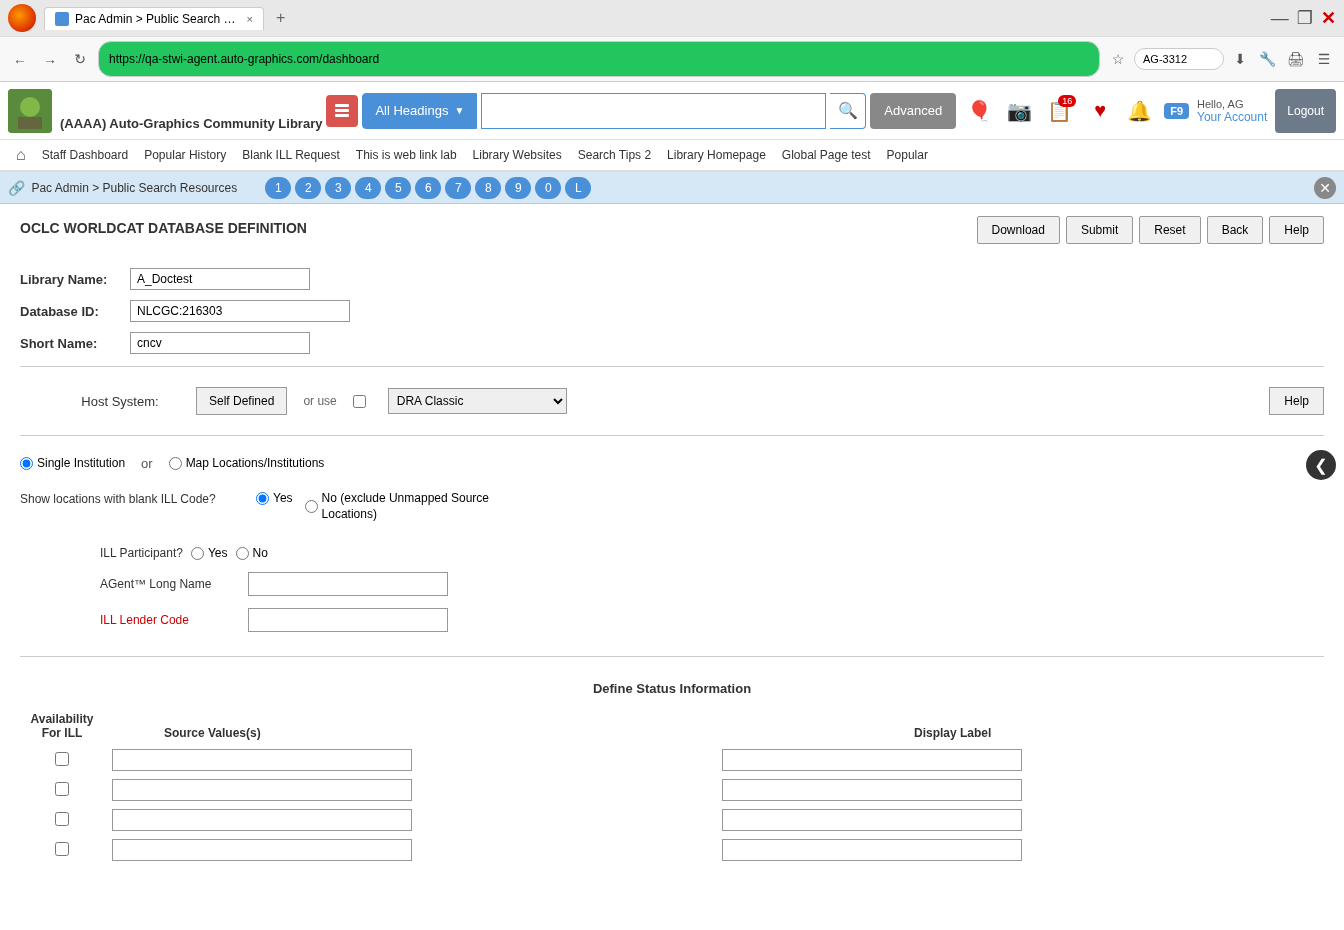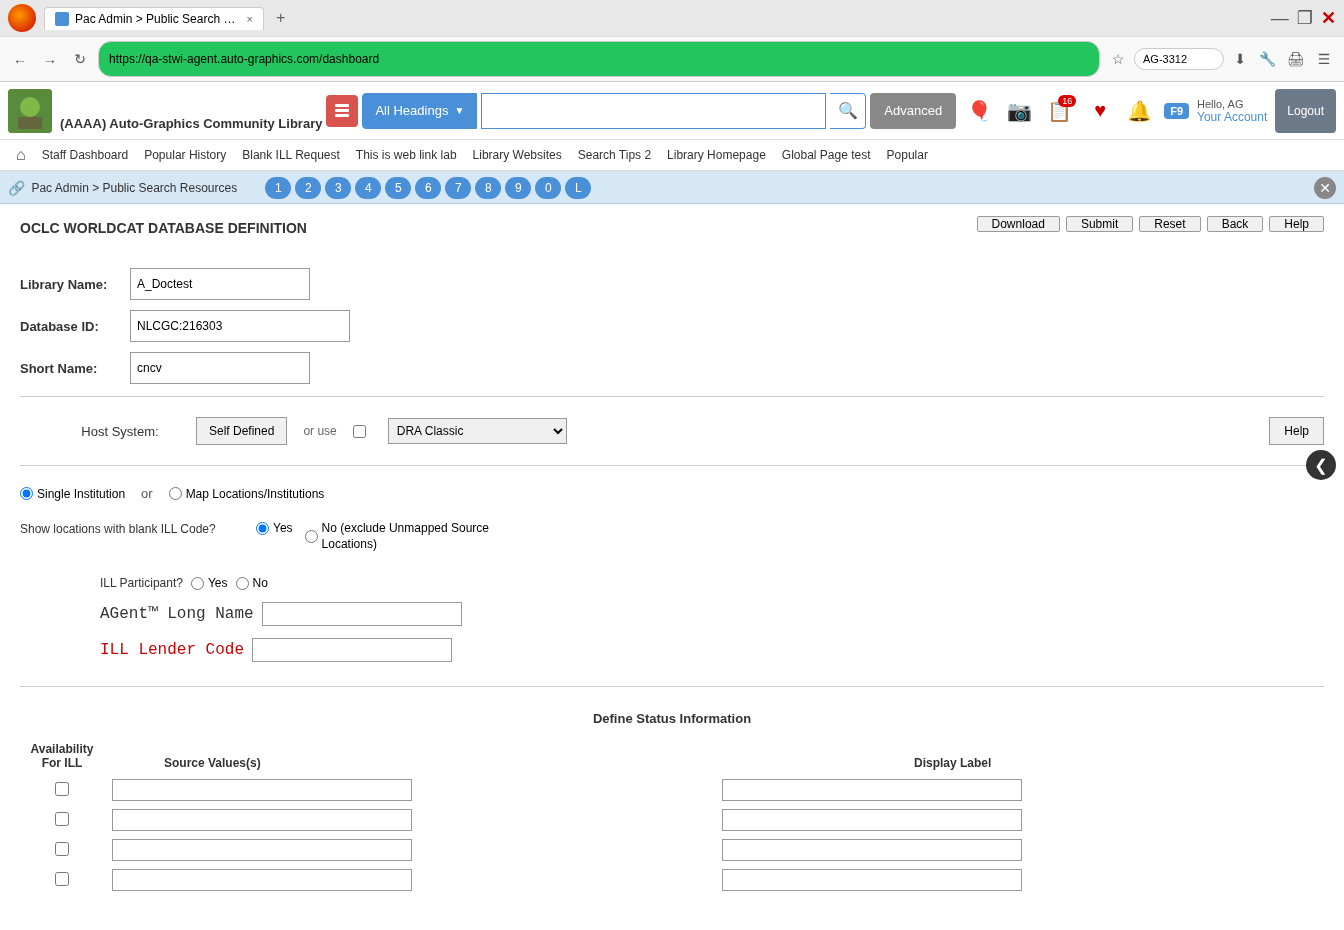--- a/index.html
+++ b/index.html
@@ -50,43 +50,43 @@
     .breadcrumb-text { font-size: 12px; color: #333; margin-right: 28px; }
     .pagination { display: flex; align-items: center; gap: 4px; flex: 1; }
     .page-btn { width: 26px; height: 22px; border-radius: 12px; background: #4a90d9; color: #fff; border: none; cursor: pointer; font-size: 12px; display: flex; align-items: center; justify-content: center; }
     .page-btn.letter { background: #4a90d9; }
     .close-btn { width: 22px; height: 22px; background: #888; color: #fff; border: none; border-radius: 11px; cursor: pointer; font-size: 14px; display: flex; align-items: center; justify-content: center; margin-left: auto; }
 
     
     .main-content { padding: 12px 20px; background: #fff; }
     .section-title { font-size: 14px; font-weight: bold; color: #333; margin-bottom: 16px; }
     .action-buttons { float: right; display: flex; gap: 6px; }
-    .action-btn { height: 16px; padding: 0 14px; border: 1px solid #999; background: #f0f0f0; cursor: pointer; font-size: 12px; border-radius: 2px; }
+    .action-btn { height: 28px; padding: 0 14px; border: 1px solid #999; background: #f0f0f0; cursor: pointer; font-size: 12px; border-radius: 2px; }
 
     .field-group { margin-bottom: 10px; display: flex; align-items: center; }
     .field-label { font-weight: bold; color: #333; font-size: 13px; min-width: 110px; }
-    .field-input { height: 32px; border: 1px solid #999; padding: 0 6px; font-size: 12px; width: 180px; }
+    .field-input { height: 22px; border: 1px solid #999; padding: 0 6px; font-size: 12px; width: 180px; }
     .field-input.wide { width: 220px; }
 
     .divider { border: none; border-top: 1px solid #ccc; margin: 12px 0; }
 
     .host-system-row { display: flex; align-items: center; gap: 16px; padding: 8px 0; }
     .host-label { font-size: 13px; color: #333; min-width: 120px; text-align: center; }
     .self-defined-btn { height: 28px; padding: 0 12px; border: 1px solid #999; background: #f0f0f0; cursor: pointer; font-size: 12px; }
     .or-text { font-size: 12px; color: #666; }
     .host-checkbox { margin-right: 6px; }
     .host-select { height: 26px; border: 1px solid #999; padding: 0 4px; font-size: 12px; width: 179px; }
     .help-btn { height: 28px; padding: 0 14px; border: 1px solid #999; background: #f0f0f0; cursor: pointer; font-size: 12px; margin-left: auto; }
 
-    .radio-row { display: flex; align-items: center; gap: 16px; padding: 8px 0; }
+    .radio-row { display: flex; align-items: flex-start; gap: 16px; padding: 8px 0; }
     .radio-item { display: flex; align-items: center; gap: 4px; font-size: 12px; cursor: pointer; }
 
     .ill-section { padding: 8px 0; }
     .agent-row { display: flex; align-items: center; gap: 8px; padding: 4px 0; }
-    .agent-label { min-width: 140px; font-size: 16px; color: #333; font-family: Liberation Mono, monospace; }
+    .agent-label { min-width: 140px; font-size: 12px; color: #333; }
     .agent-label.red { color: #c00; }
     .agent-input { height: 24px; border: 1px solid #999; padding: 0 6px; font-size: 12px; width: 200px; }
 
     .define-status-section { padding: 12px 0; }
     .define-status-title { font-size: 13px; font-weight: bold; text-align: center; margin-bottom: 10px; color: #333; }
     .status-table { width: 100%; }
     .status-table th { font-size: 12px; font-weight: bold; color: #333; padding: 4px 8px; text-align: center; vertical-align: bottom; }
     .status-table td { padding: 3px 8px; vertical-align: middle; }
     .status-input { height: 22px; border: 1px solid #999; padding: 0 4px; font-size: 11px; width: 160px; }
     .status-input-wide { height: 22px; border: 1px solid #999; padding: 0 4px; font-size: 11px; width: 300px; }

